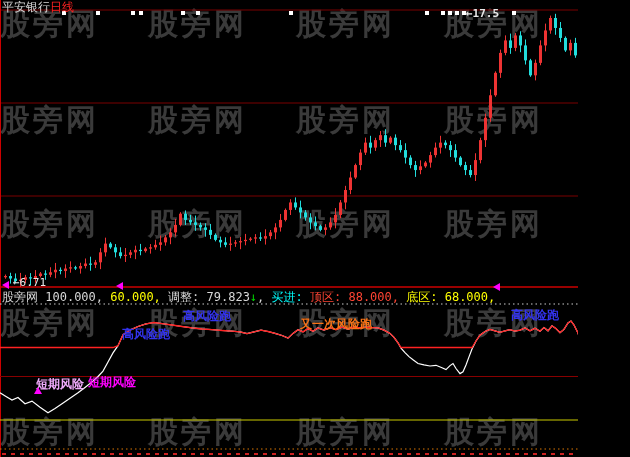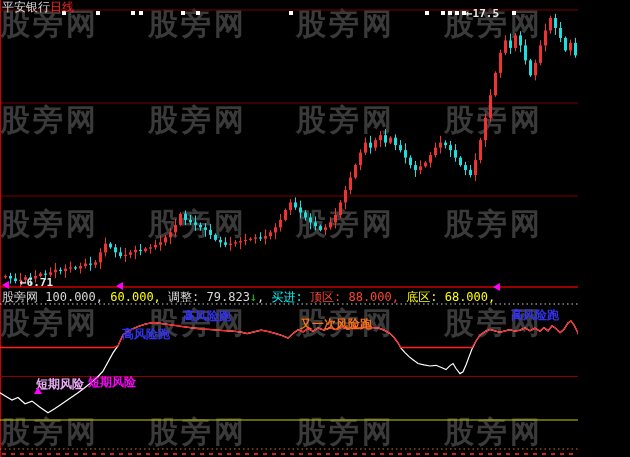--- a/index.html
+++ b/index.html
@@ -392,21 +392,21 @@
       <rect x="605" y="453" width="4" height="2" fill="#cc2222"></rect>
       <rect x="614" y="453" width="4" height="2" fill="#cc2222"></rect>
       <rect x="623" y="453" width="4" height="2" fill="#cc2222"></rect>
     </svg>
 
   <div class="titlebar">
     <span class="t1">平安银行</span><span class="t2">日线</span>
   </div>
 
   <div class="pricemark" id="highmark" style="left: 466px; top: 7px; font-weight: bold;">←17.5</div>
-  <div class="pricemark" id="lowmark" style="left: 20px; top: 276px; font-weight: bold;">←6.71</div>
+  <div class="pricemark" id="lowmark" style="left: 13px; top: 276px;">←6.71</div>
 
   <div class="paramline" id="paramline"><span style="color: rgb(216, 216, 216);">股旁网 </span><span style="color: rgb(216, 216, 216);">100.000, </span><span style="color: rgb(255, 255, 0);">60.000, </span><span style="color: rgb(216, 216, 216);">调整: 79.823</span><span style="color: rgb(0, 221, 0);">↓</span><span style="color: rgb(216, 216, 216);">, </span><span style="color: rgb(0, 255, 255);">买进: </span><span style="color: rgb(255, 68, 51);">顶区: 88.000, </span><span style="color: rgb(255, 255, 0);">底区: 68.000,</span></div>
 
   <div id="overlaylayer" class="layer">
       <div class="dotmark" style="left: 62px; top: 11px;"></div>
       <div class="dotmark" style="left: 96px; top: 11px;"></div>
       <div class="dotmark" style="left: 131px; top: 11px;"></div>
       <div class="dotmark" style="left: 139px; top: 11px;"></div>
       <div class="dotmark" style="left: 181px; top: 11px;"></div>
       <div class="dotmark" style="left: 196px; top: 11px;"></div>

